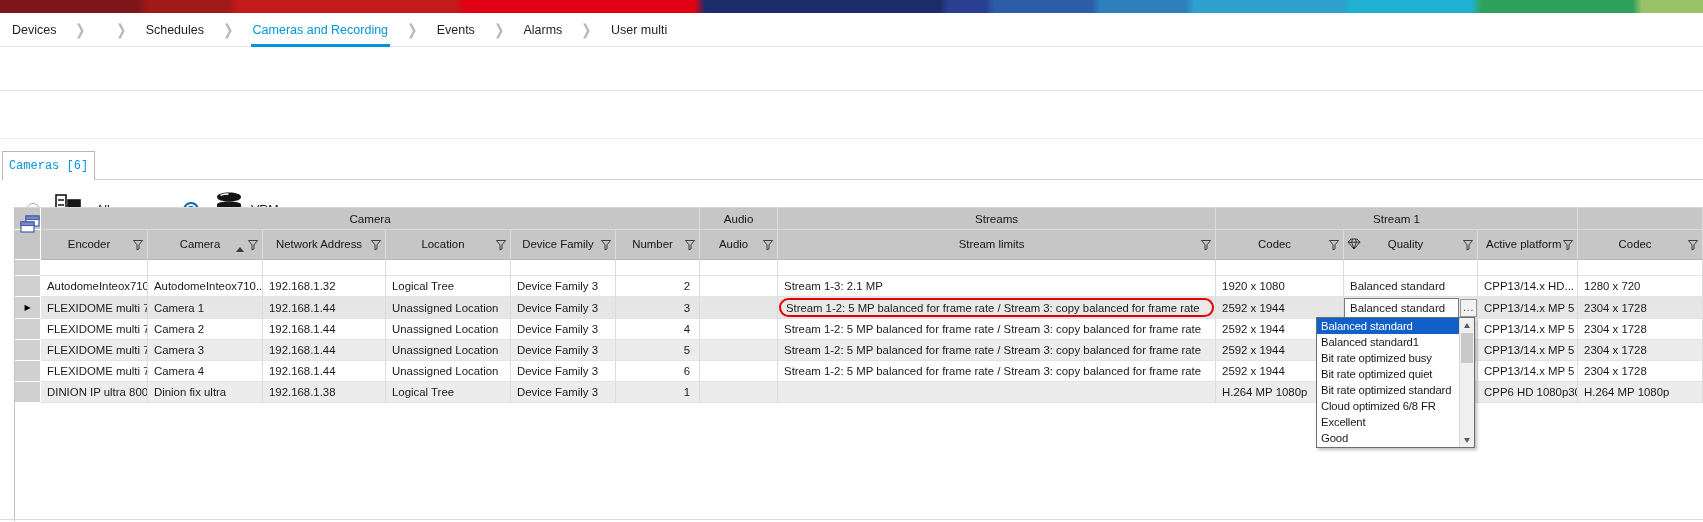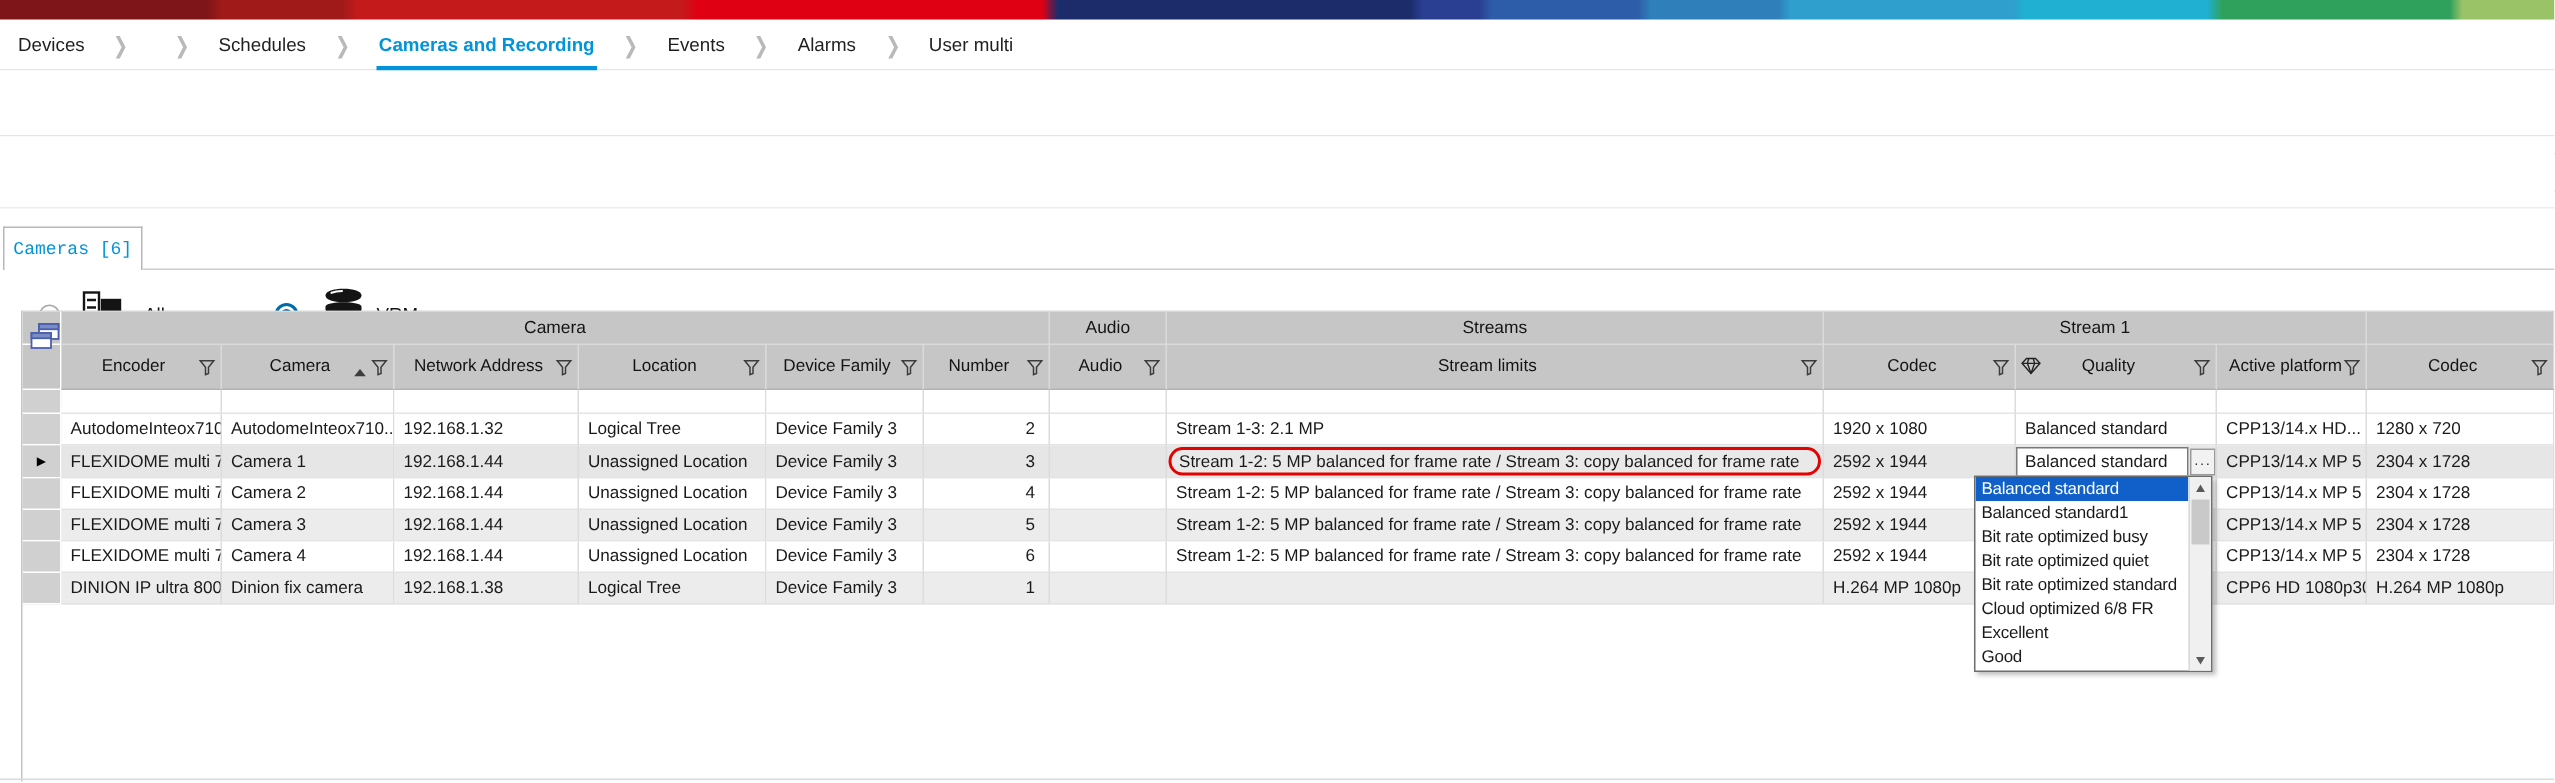--- a/index.html
+++ b/index.html
@@ -14,21 +14,21 @@
       #c41a1c 26.7%, #e00014 27.3%, #e00014 40.8%, #1c2c6b 41.4%, #1c2c6b 55.2%,
       #2a3f92 55.7%, #2a3f92 57.9%, #2d5ca8 58.4%, #2d5ca8 64.1%, #2e7fba 64.6%,
       #2e7fba 69.6%, #2f9fcd 70.1%, #2f9fcd 78.8%, #1fb0d2 79.3%, #1fb0d2 86.4%,
       #2fa15c 87%, #2fa15c 95.9%, #9ac368 96.4%, #9ac368 100%); }
 
   
   .nav { position:absolute; left:0; top:13px; width:1703px; height:34px;
     border-bottom:1px solid #e5e5e5; display:flex; align-items:center; padding-left:8px; }
   .crumb { font-size:12.5px; color:#1f1f1f; margin:0 4px; height:34px; line-height:34px;
     position:relative; cursor:default; white-space:nowrap; }
-  .crumb.active { color:#0095db; font-weight:bold; }
+  .crumb.active { color:#0095db; font-weight:normal; }
   .crumb.active::after { content:""; position:absolute; left:-2px; right:-2px; bottom:0;
     height:3px; background:#0095db; }
   .sep { color:#b9b9b9; font-size:15px; margin:0 14px; transform:scaleX(.8); }
 
   
   .toolbar { position:absolute; left:0; top:47px; width:1703px; height:44px;
     border-bottom:1px solid #e5e5e5; background:#fff; }
   .tbtn { position:absolute; top:56px; width:27px; height:27px; background:none;
     border:none; padding:0; cursor:pointer; }
   .tdiv { position:absolute; left:128px; top:54px; width:1px; height:30px; background:#dcdcdc; }
@@ -437,21 +437,21 @@
     <td>Stream 1-2: 5 MP balanced for frame rate / Stream 3: copy balanced for frame rate</td>
     <td>2592 x 1944</td>
     <td></td>
     <td>CPP13/14.x MP 5</td>
     <td>2304 x 1728</td>
   </tr>
 
   <tr class="r even">
     <td class="gut"></td>
     <td>DINION IP ultra 800...</td>
-    <td>Dinion fix camera</td>
+    <td>Dinion fix ultra</td>
     <td>192.168.1.38</td>
     <td>Logical Tree</td>
     <td>Device Family 3</td>
     <td class="num">1</td>
     <td></td>
     <td></td>
     <td>H.264 MP 1080p</td>
     <td></td>
     <td>CPP6 HD 1080p30</td>
     <td>H.264 MP 1080p</td>

